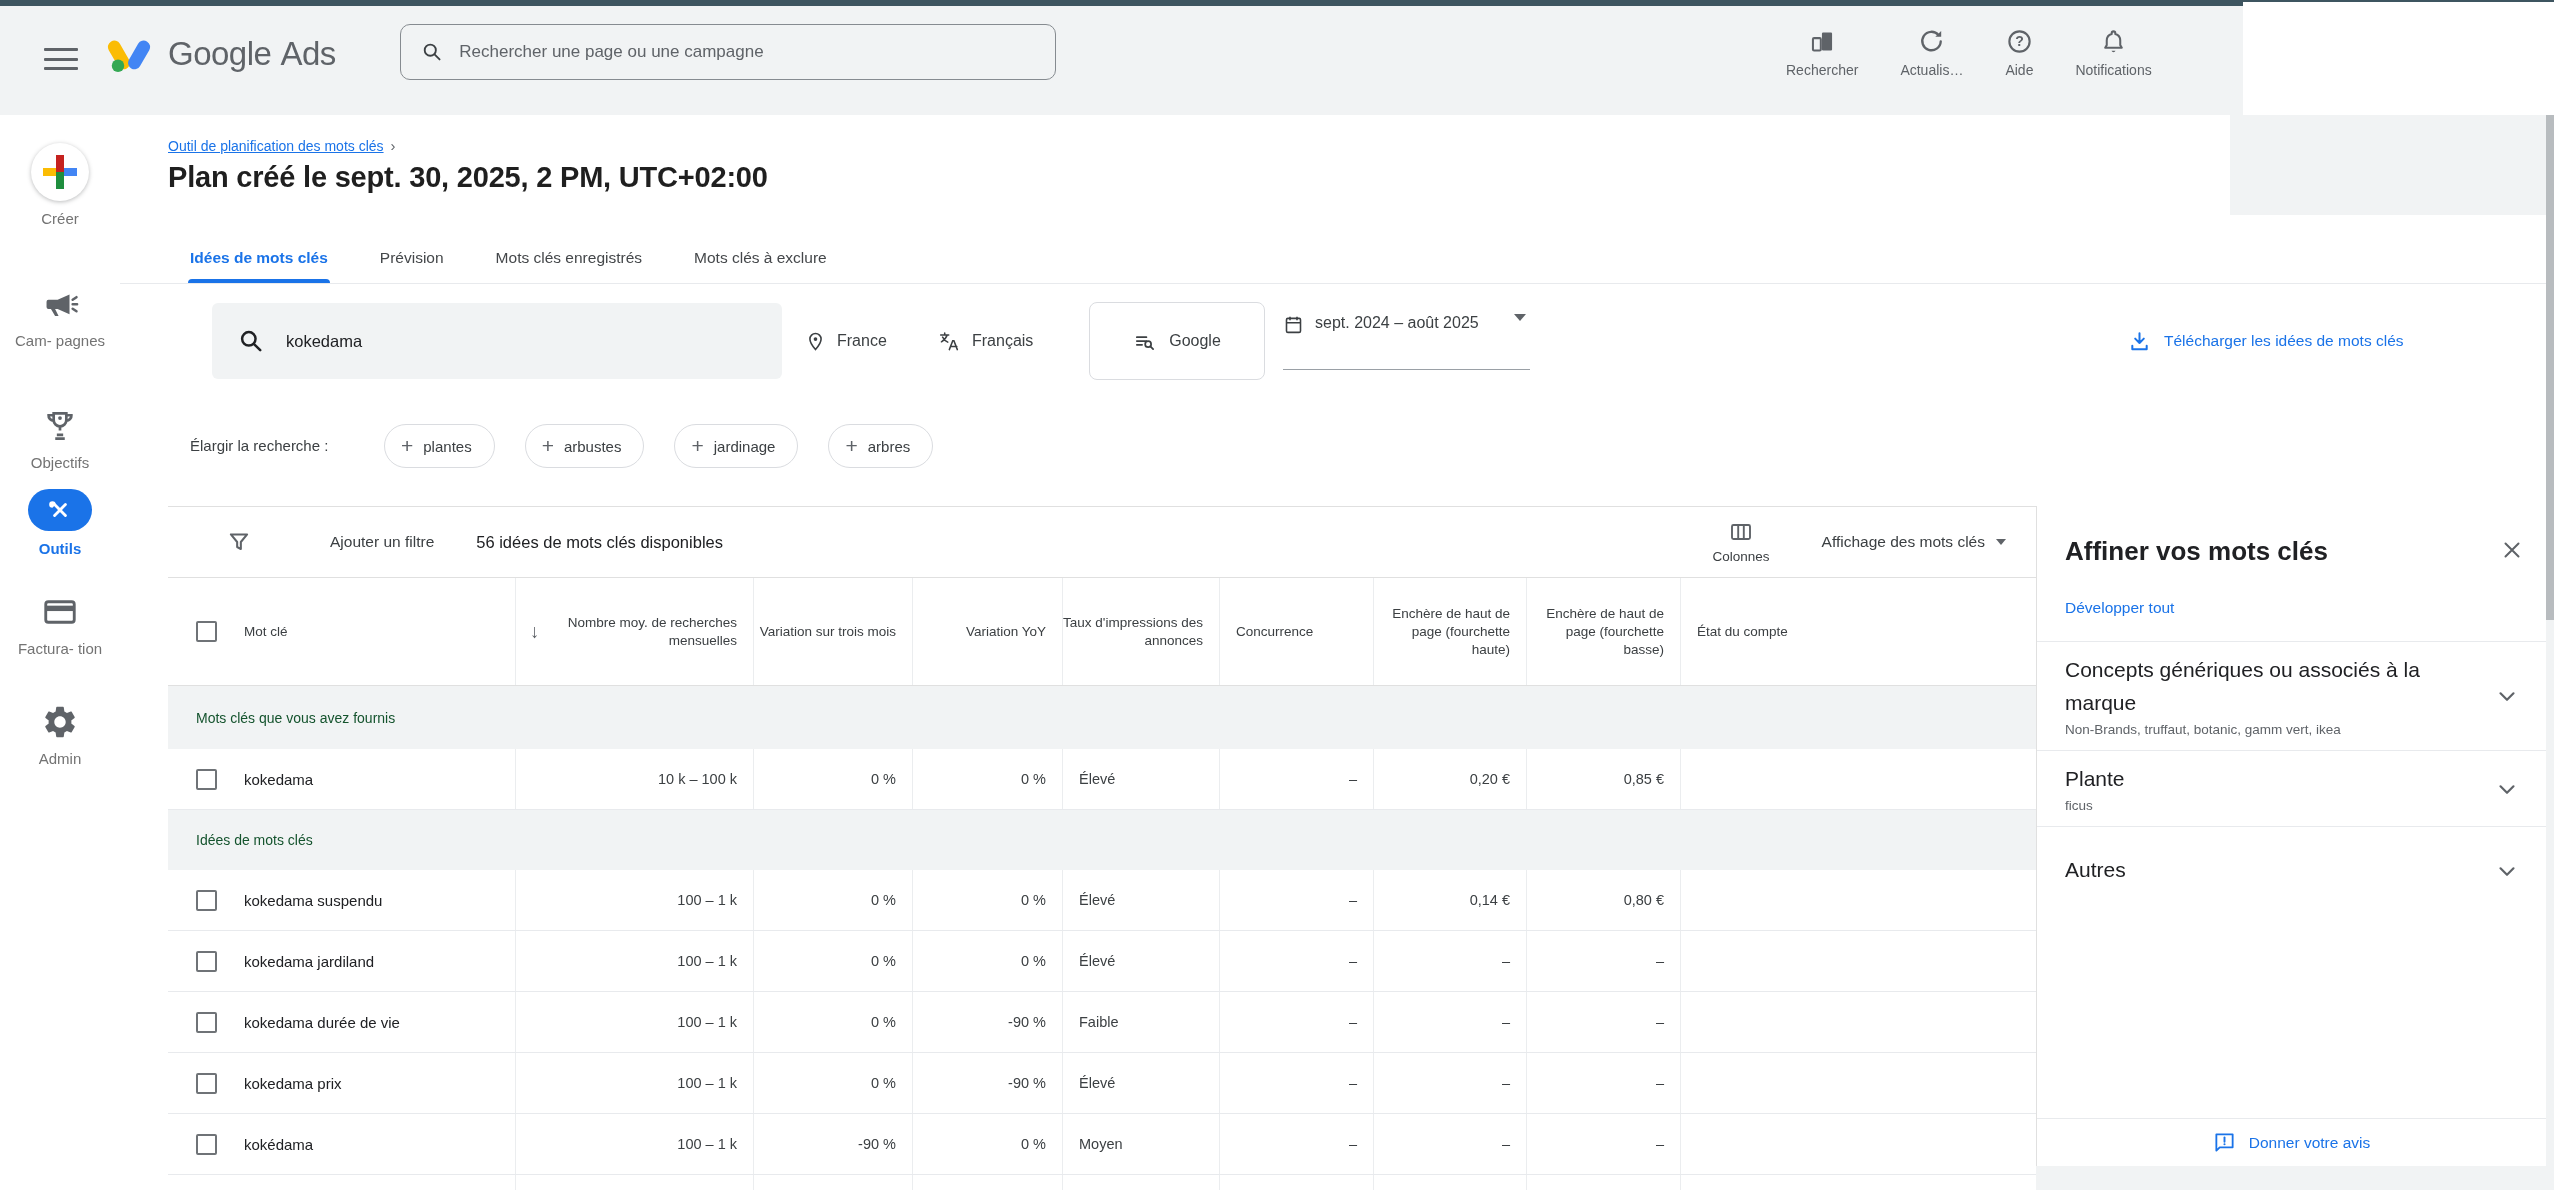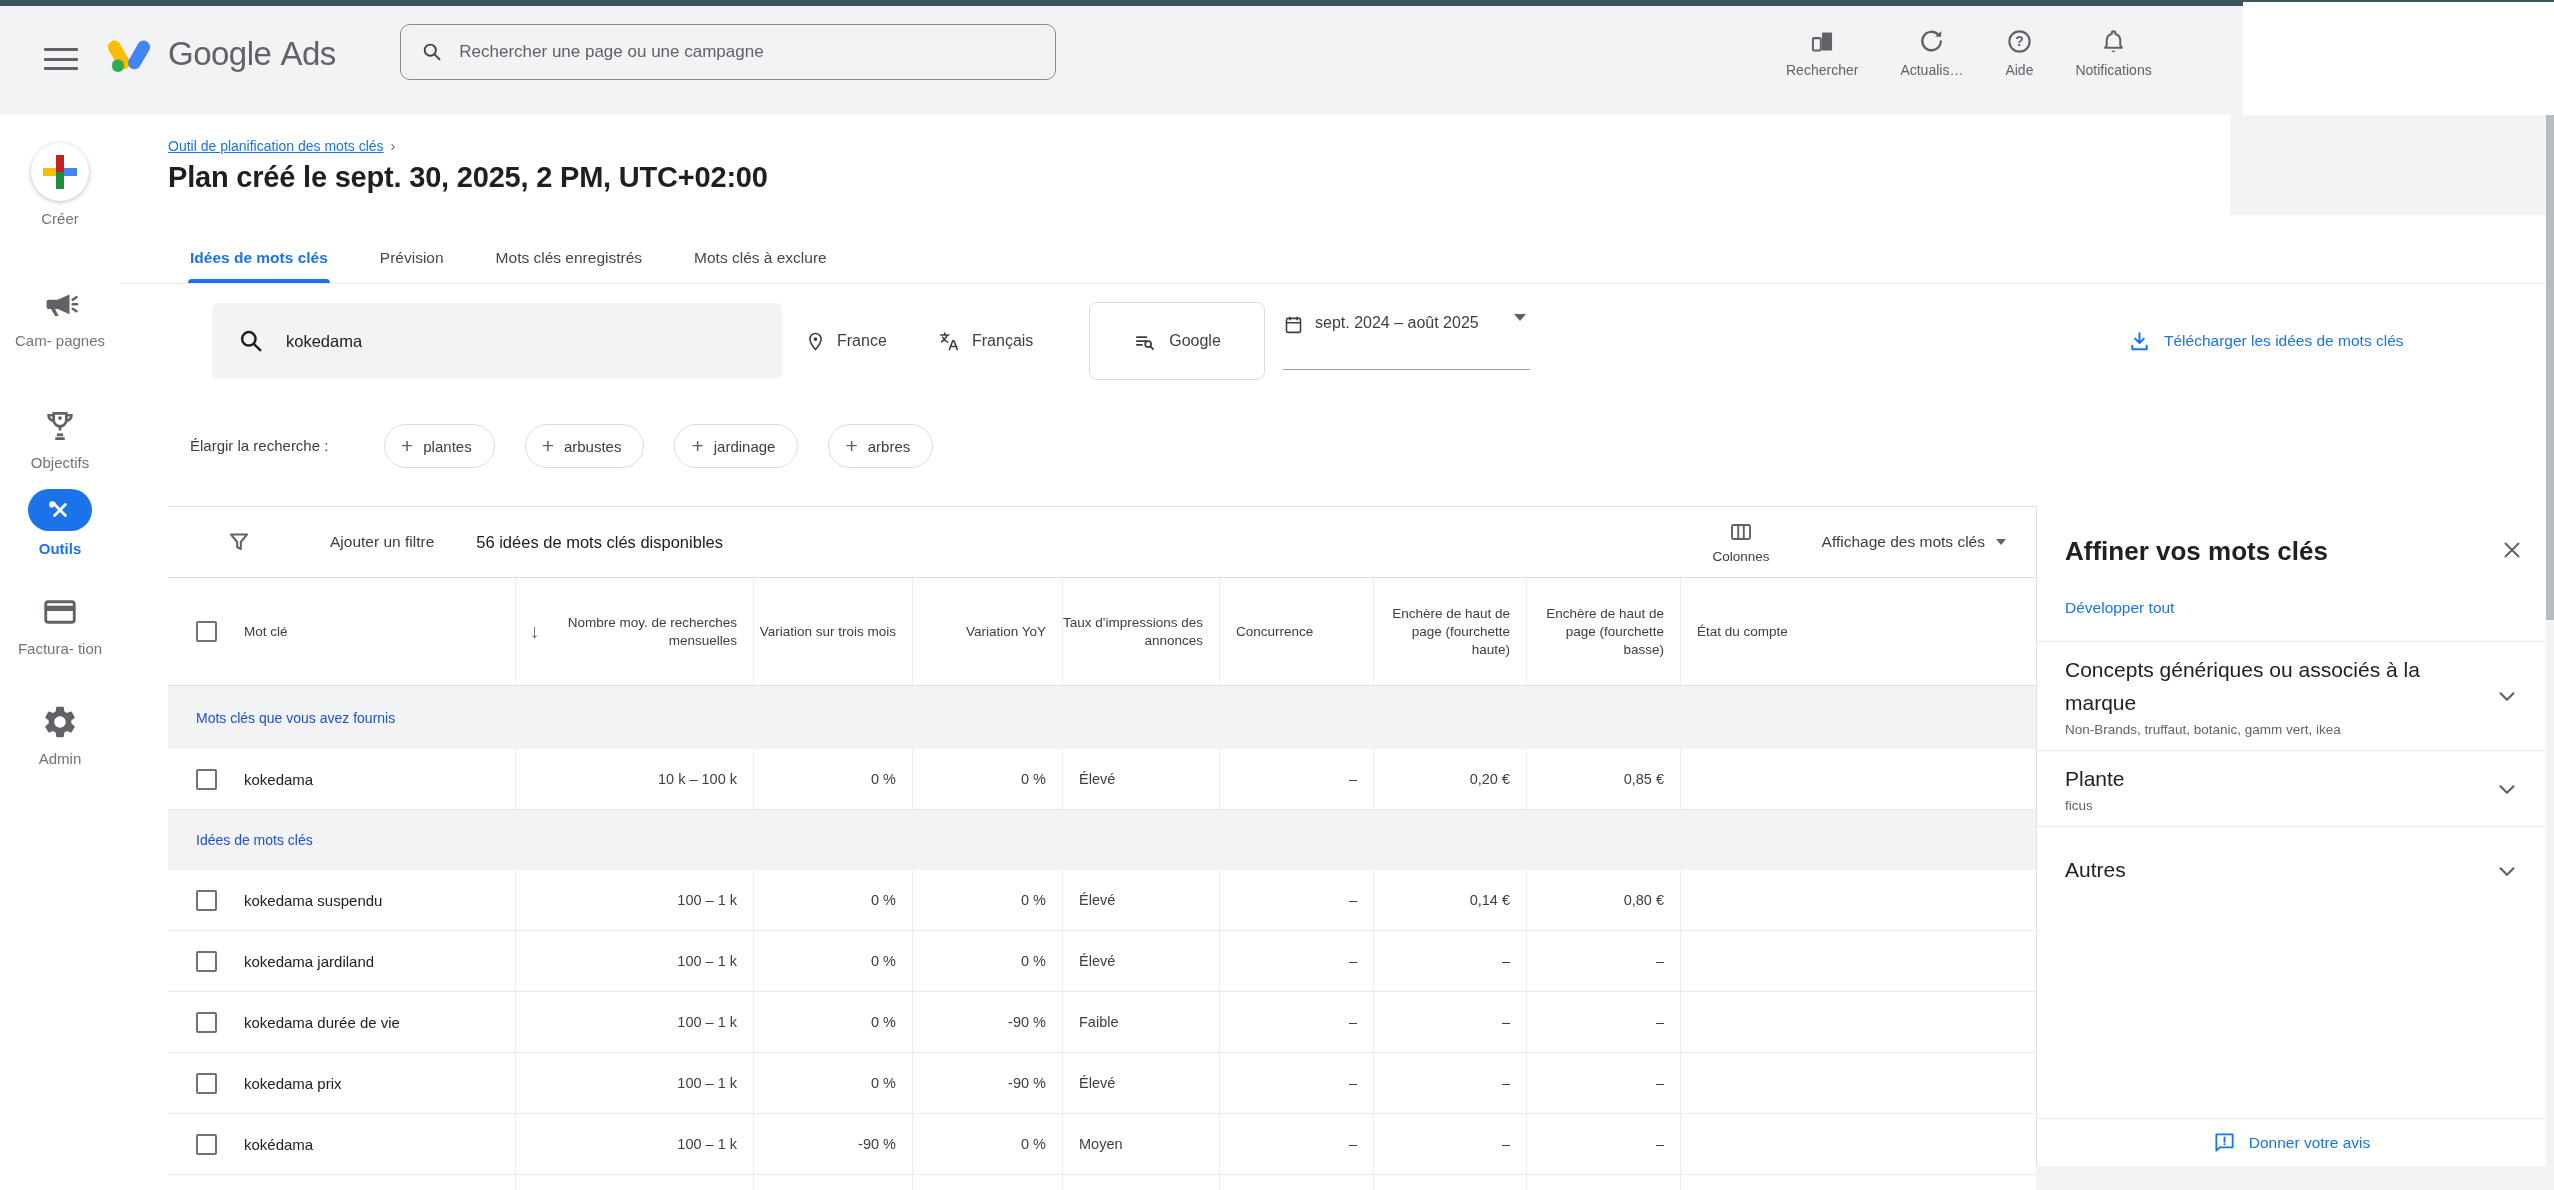--- a/index.html
+++ b/index.html
@@ -80,21 +80,21 @@
   .tcell { display:flex; align-items:center; min-width:0; }
   .tcell + .tcell { border-left:1px solid #ebedef; }
   .tcell.num { justify-content:flex-end; padding-right:16px; text-align:right; }
   .tcell.left { padding-left:16px; }
   .table-header { position:absolute; left:168px; top:578px; width:1868px; height:108px; border-bottom:1px solid #e0e0e0; font-size:13.5px; color:#3c4043; line-height:18px; }
   .table-header .kwcol { padding-left:28px; gap:27px; }
   .cb { width:21px; height:21px; border:2px solid #6f7377; border-radius:2px; background:#fff; flex:none; cursor:pointer; }
   .volcell { position:relative; }
   .sort-arrow { position:absolute; left:14px; top:50%; transform:translateY(-50%); font-size:19px; color:#5f6368; }
   .table-body { position:absolute; left:168px; top:686px; width:1868px; }
-  .section-band { height:63px; background:#f1f3f4; display:flex; align-items:center; padding-left:28px; font-size:14px; color:#1d4ed8; }
+  .section-band { height:63px; background:#f1f3f4; display:flex; align-items:center; padding-left:28px; font-size:14px; color:#14532d; }
   .section-band.b2 { height:60px; }
   .data-row { height:61px; border-bottom:1px solid #e8eaed; font-size:14.5px; color:#3c4043; cursor:pointer; background:#fff; }
   .data-row.first { height:61px; }
   .data-row .kwcol { padding-left:28px; gap:27px; font-size:15px; color:#202124; }
   .stub-row { height:15px; }
   .stub-row .tcell { border-bottom:none; }
 
   
   .refine-panel { left:2036px; top:506px; width:510px; height:660px; background:#fff; border-left:1px solid #e0e0e0; }
   .rp-head { position:relative; padding:30px 28px 0; }

